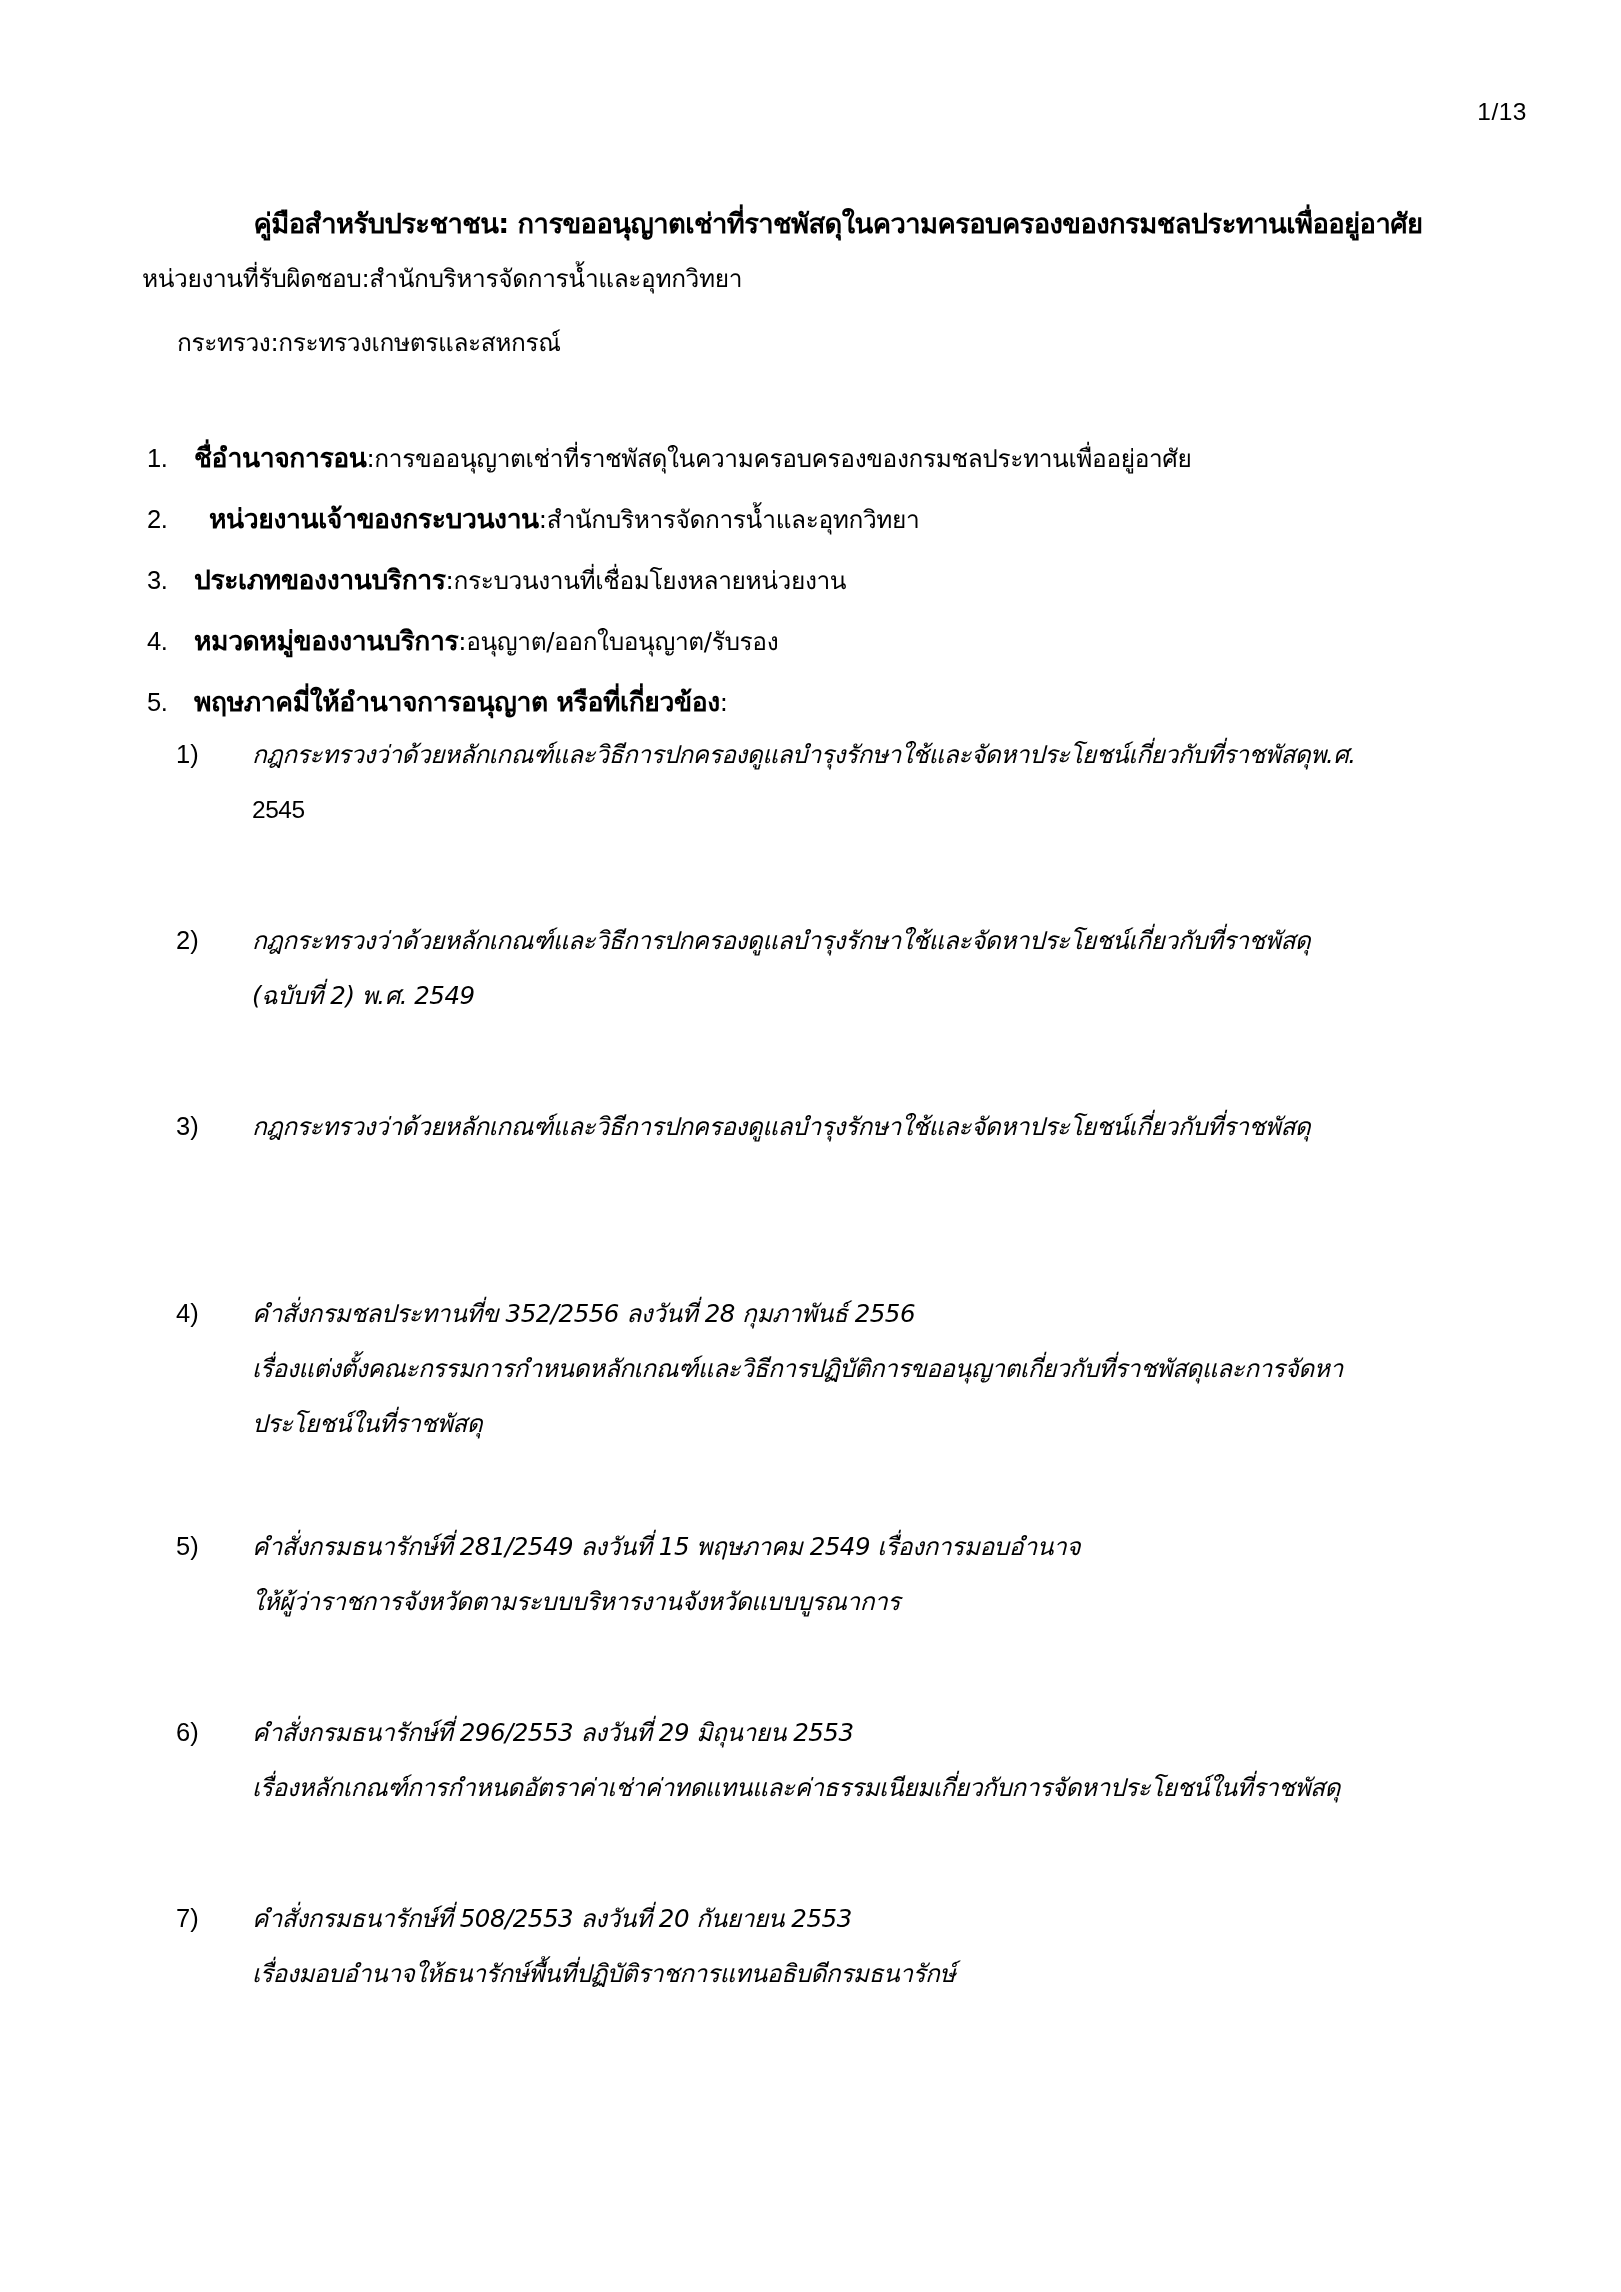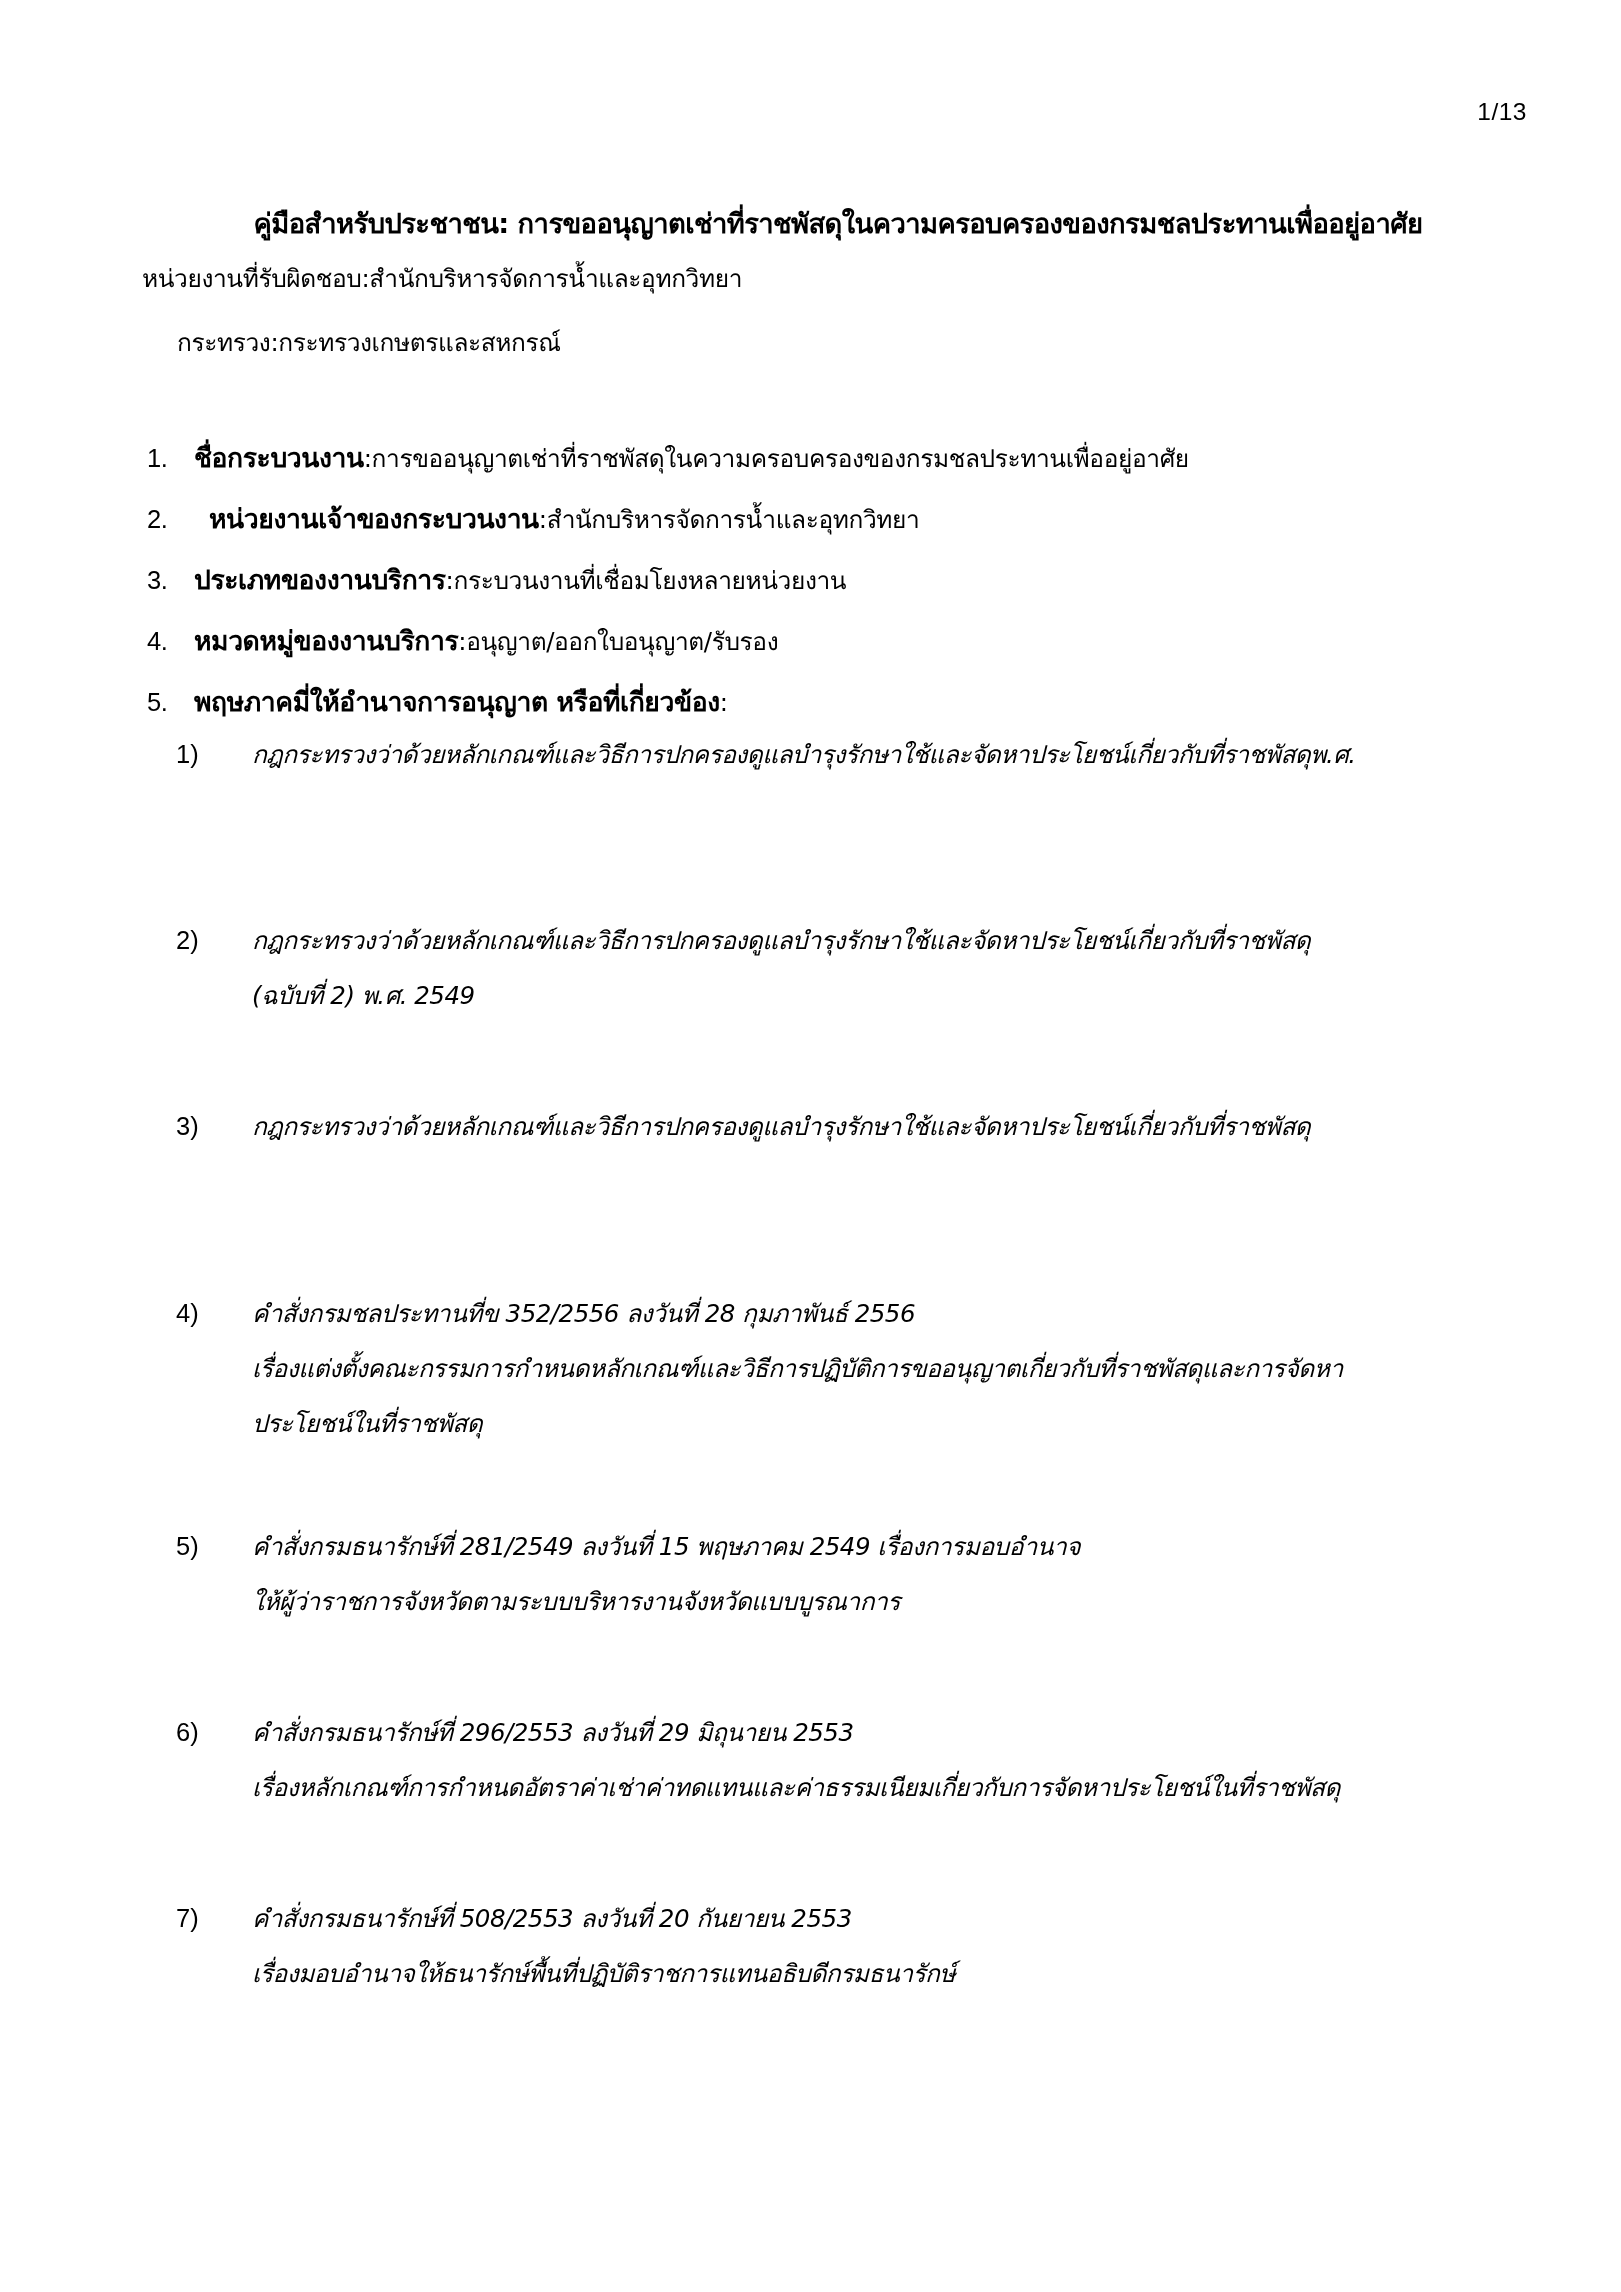--- a/index.html
+++ b/index.html
@@ -122,21 +122,21 @@
 
 <div class="header-block">
   <div class="doc-title">คู่มือสำหรับประชาชน: การขออนุญาตเช่าที่ราชพัสดุในความครอบครองของกรมชลประทานเพื่ออยู่อาศัย</div>
   <div class="header-line">หน่วยงานที่รับผิดชอบ:สำนักบริหารจัดการน้ำและอุทกวิทยา</div>
   <div class="header-line">กระทรวง:กระทรวงเกษตรและสหกรณ์</div>
 </div>
 
 <ol class="sections">
   <li class="section-item">
     <span class="section-num">1.</span>
-    <span class="section-label">ชื่อกระบวนงาน</span>
+    <span class="section-label">ชื่อำนาจการอน</span>
     <span class="section-value">:การขออนุญาตเช่าที่ราชพัสดุในความครอบครองของกรมชลประทานเพื่ออยู่อาศัย</span>
   </li>
   <li class="section-item indent">
     <span class="section-num">2.</span>
     <span class="section-label">หน่วยงานเจ้าของกระบวนงาน</span>
     <span class="section-value">:สำนักบริหารจัดการน้ำและอุทกวิทยา</span>
   </li>
   <li class="section-item">
     <span class="section-num">3.</span>
     <span class="section-label">ประเภทของงานบริการ</span>
@@ -152,20 +152,21 @@
     <span class="section-label">พฤษภาคมี่ให้อำนาจการอนุญาต หรือที่เกี่ยวข้อง</span>
     <span class="section-value">:</span>
   </li>
 </ol>
 
 <ol class="laws">
   <li class="law-item" style="top:0px;">
     <span class="law-num">1)</span>
     <div class="law-body">
       <div class="law-line">กฎกระทรวงว่าด้วยหลักเกณฑ์และวิธีการปกครองดูแลบำรุงรักษาใช้และจัดหาประโยชน์เกี่ยวกับที่ราชพัสดุพ.ศ.</div>
+      <div class="law-line plain">2545</div>
     </div>
   </li>
   <li class="law-item" style="top:186px;">
     <span class="law-num">2)</span>
     <div class="law-body">
       <div class="law-line">กฎกระทรวงว่าด้วยหลักเกณฑ์และวิธีการปกครองดูแลบำรุงรักษาใช้และจัดหาประโยชน์เกี่ยวกับที่ราชพัสดุ</div>
       <div class="law-line">(ฉบับที่ 2) พ.ศ. 2549</div>
     </div>
   </li>
   <li class="law-item" style="top:372px;">

